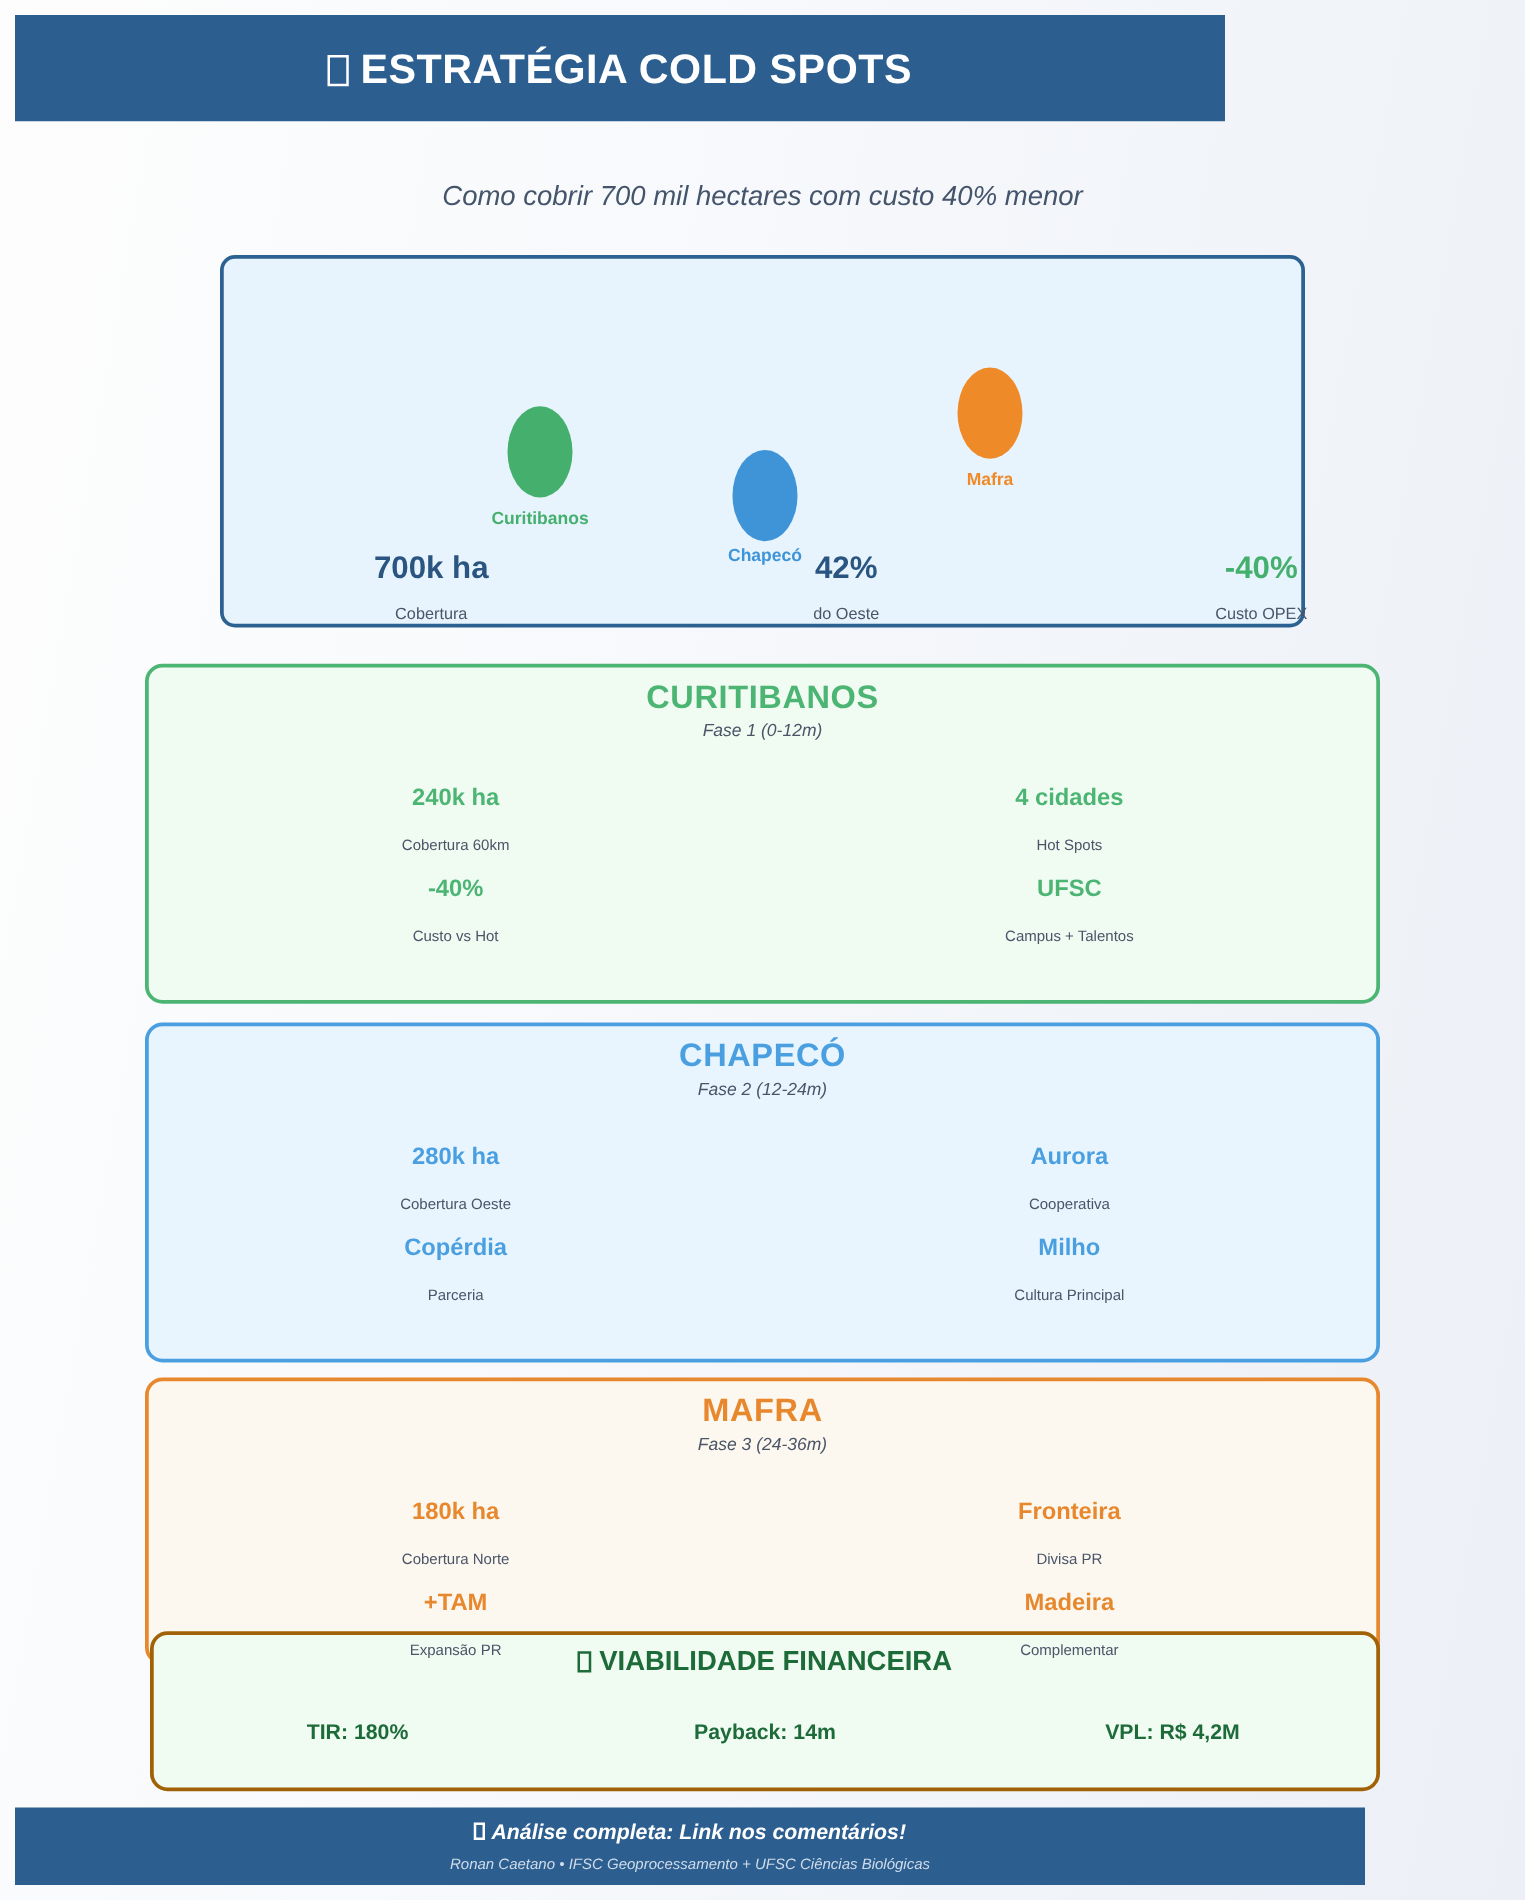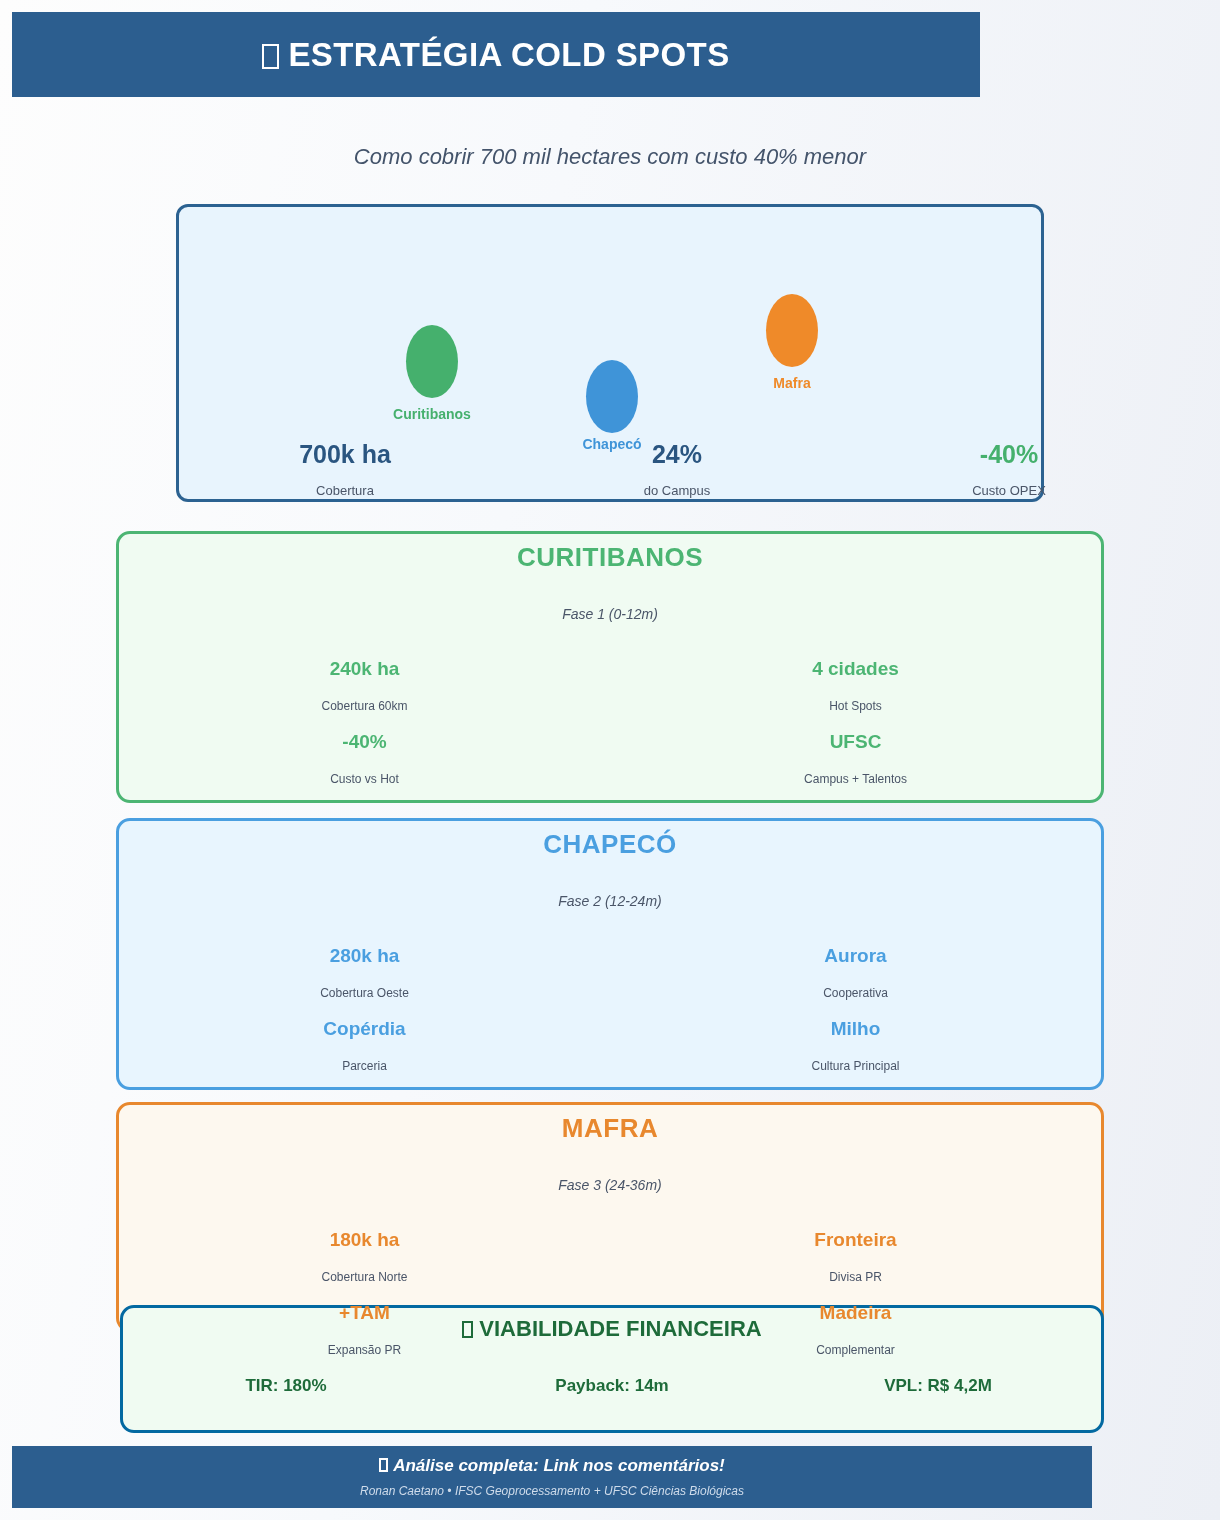--- a/index.html
+++ b/index.html
@@ -122,21 +122,21 @@
     font-size: 26px;
     font-weight: bold;
     letter-spacing: 0.5px;
     margin-top: 8px;
   }
   .card-phase {
     text-align: center;
     font-size: 14px;
     font-style: italic;
     color: #4a5568;
-    margin-top: 33px;
+    margin-top: 3px;
   }
   .card-grid {
     margin-top: 36px;
     display: grid;
     grid-template-columns: 1fr 1fr;
     row-gap: 18px;
   }
   .cell { text-align: center; }
   .cell .v {
     font-size: 19px;
@@ -159,21 +159,21 @@
   .card-orange .card-grid { position: relative; z-index: 3; }
 
   
   .fin-box {
     position: absolute;
     left: 120px;
     top: 1305px;
     width: 984px;
     height: 128px;
     background: #f0fbf2;
-    border: 3px solid #0369a1;
+    border: 3px solid #a16207;
     border-radius: 14px;
     z-index: 2;
   }
   .fin-title {
     text-align: center;
     font-size: 22px;
     font-weight: bold;
     color: #1e6b3a;
     margin-top: 8px;
     white-space: nowrap;
@@ -253,22 +253,22 @@
 
   <div class="bubble b-mafra"></div>
   <div class="bubble-label l-mafra">Mafra</div>
 
   <div class="map-stats">
     <div class="map-stat">
       <div class="v">700k ha</div>
       <div class="l">Cobertura</div>
     </div>
     <div class="map-stat">
-      <div class="v">24%</div>
-      <div class="l">do Campus</div>
+      <div class="v">42%</div>
+      <div class="l">do Oeste</div>
     </div>
     <div class="map-stat">
       <div class="v green">-40%</div>
       <div class="l">Custo OPEX</div>
     </div>
   </div>
 </div>
 
 <div class="card card-green">
   <div class="card-title">CURITIBANOS</div>

